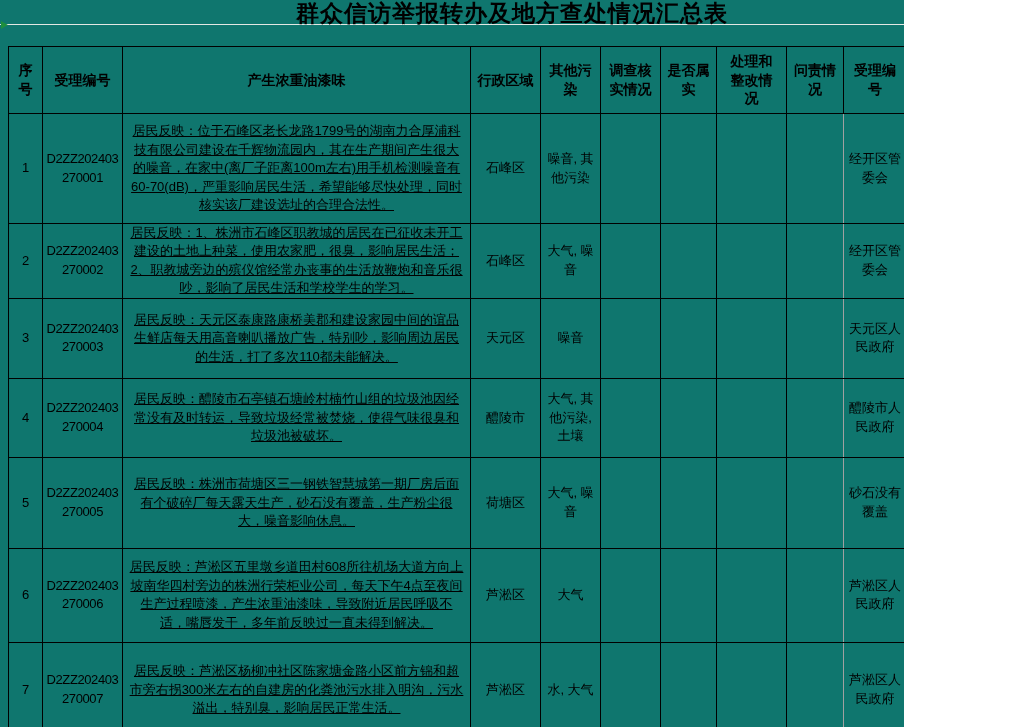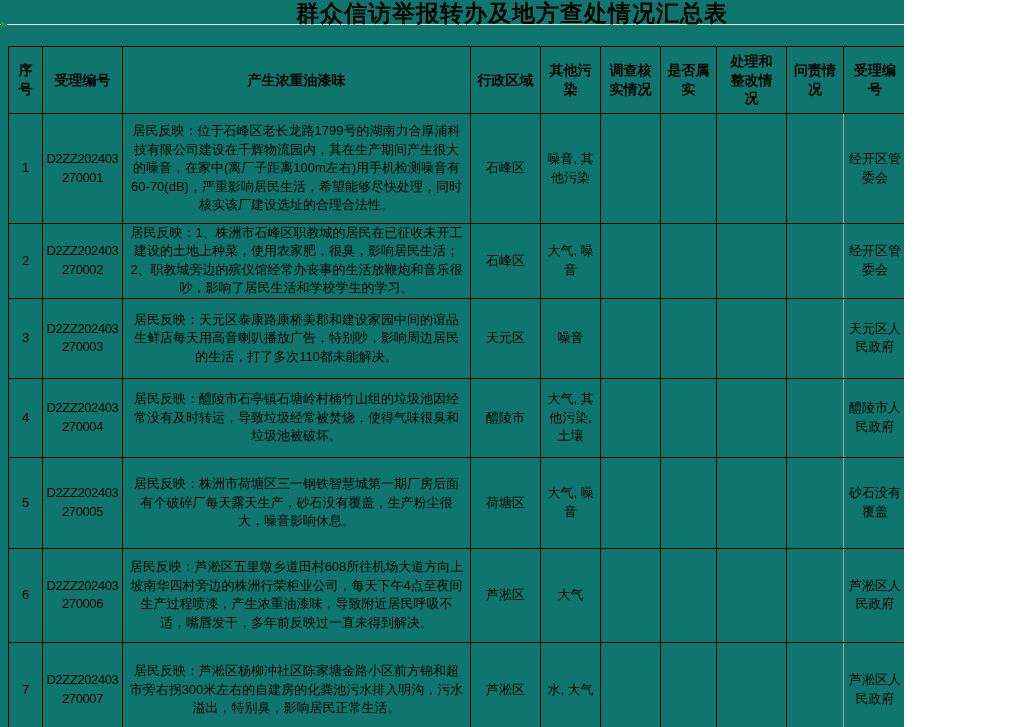--- a/index.html
+++ b/index.html
@@ -19,21 +19,21 @@
   .subtitle .pad-l{padding-left:5px;}
   .subtitle .time{margin-left:2px;}
 
   table.report{position:absolute;left:8px;top:46px;width:1010px;border-collapse:collapse;
         table-layout:fixed;}
   .report th,.report td{border:1px solid #000;padding:0 3px;vertical-align:middle;
         overflow:hidden;}
   .report thead th{height:66px;font-weight:bold;font-size:14px;text-align:center;line-height:1.35;}
   .hw{display:inline-block;width:3.1em;}
   .report tbody td{font-size:13px;text-align:center;line-height:1.42;}
-  td.issue{text-align:left;padding:0 5px;line-height:1.44;}
+  td.issue{text-align:left;padding:0 5px;line-height:1.44;text-decoration:underline;}
   td.caseno{font-size:12px;letter-spacing:-0.4px;word-break:break-all;padding:0 1px;}
   td.seq{font-size:12.5px;}
   td.ptype{padding:0 4px;}
   .report tbody td:nth-child(9){border-right-color:#a0a0a0;}
   .report tbody td:nth-child(10){border-right-color:#a0a0a0;margin-left:48px;}
 </style>
 </head>
 <body>
 
 <div class="page">

